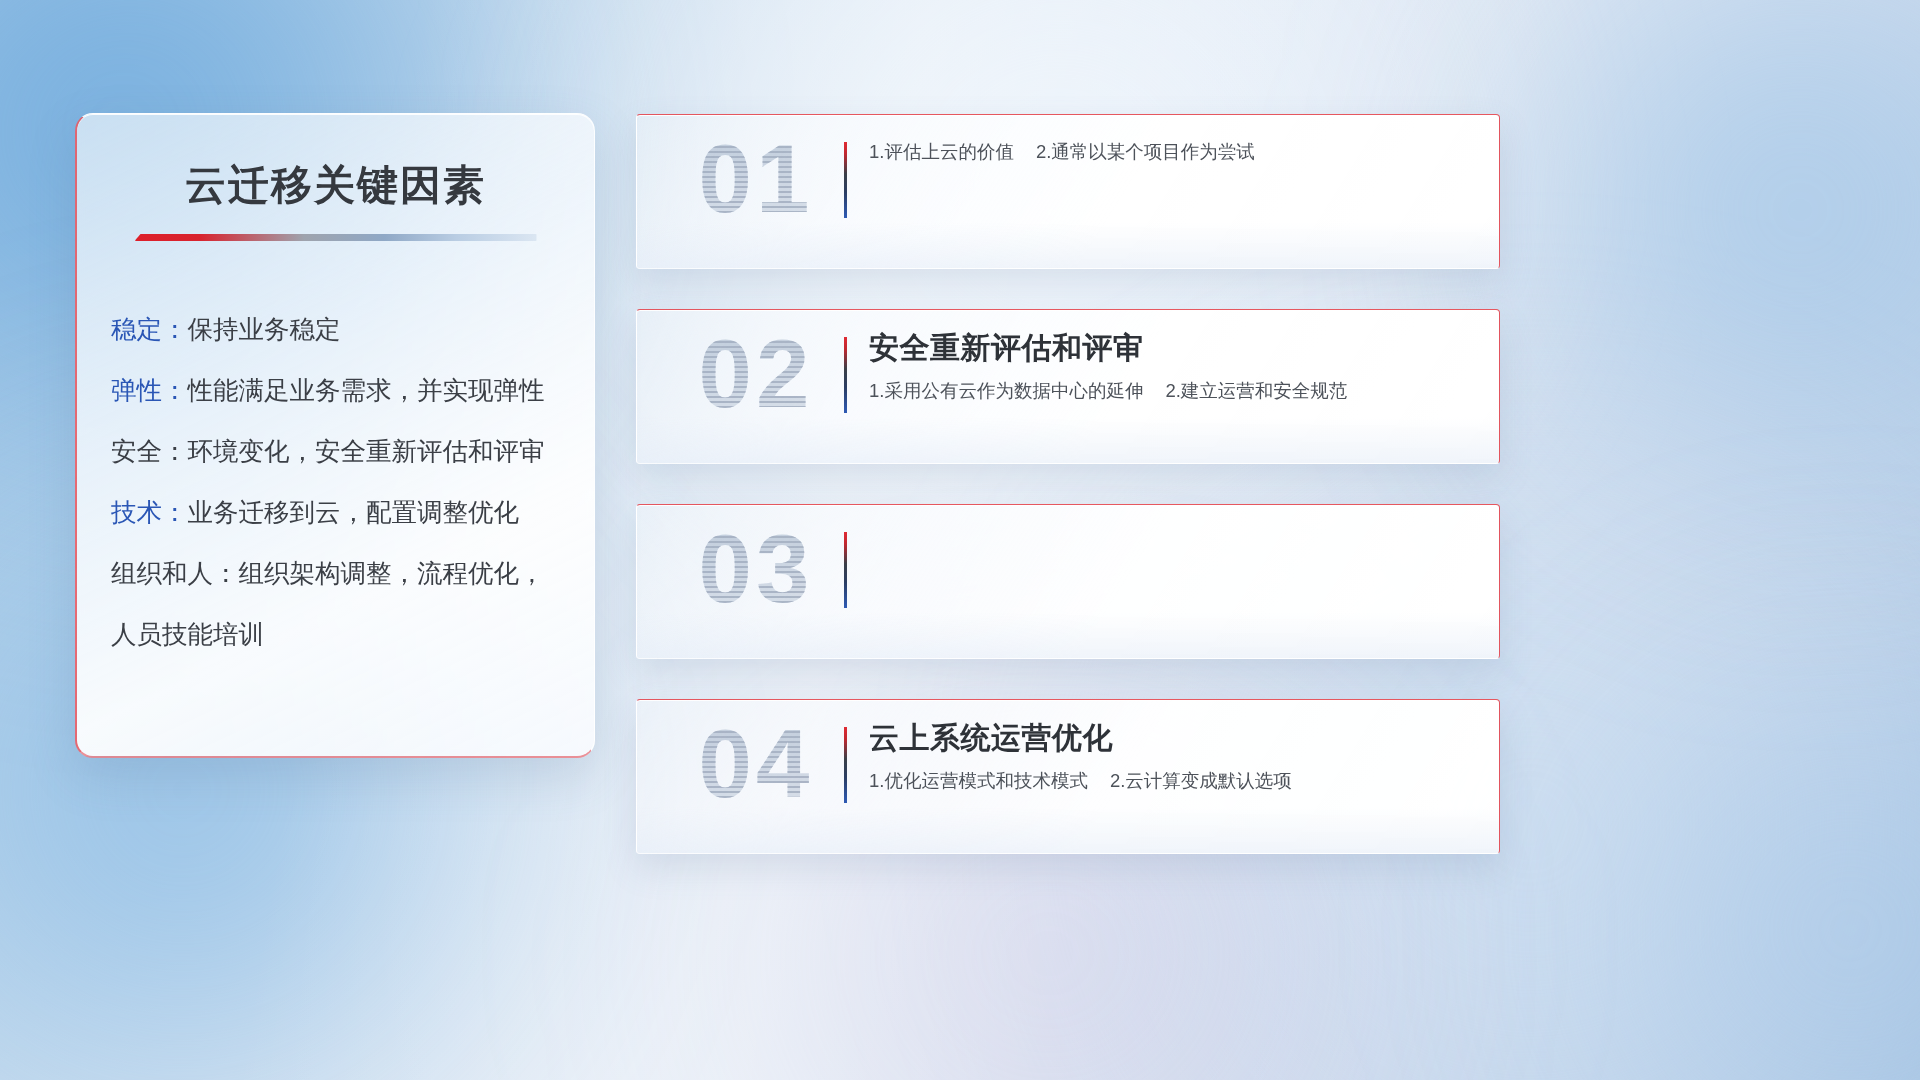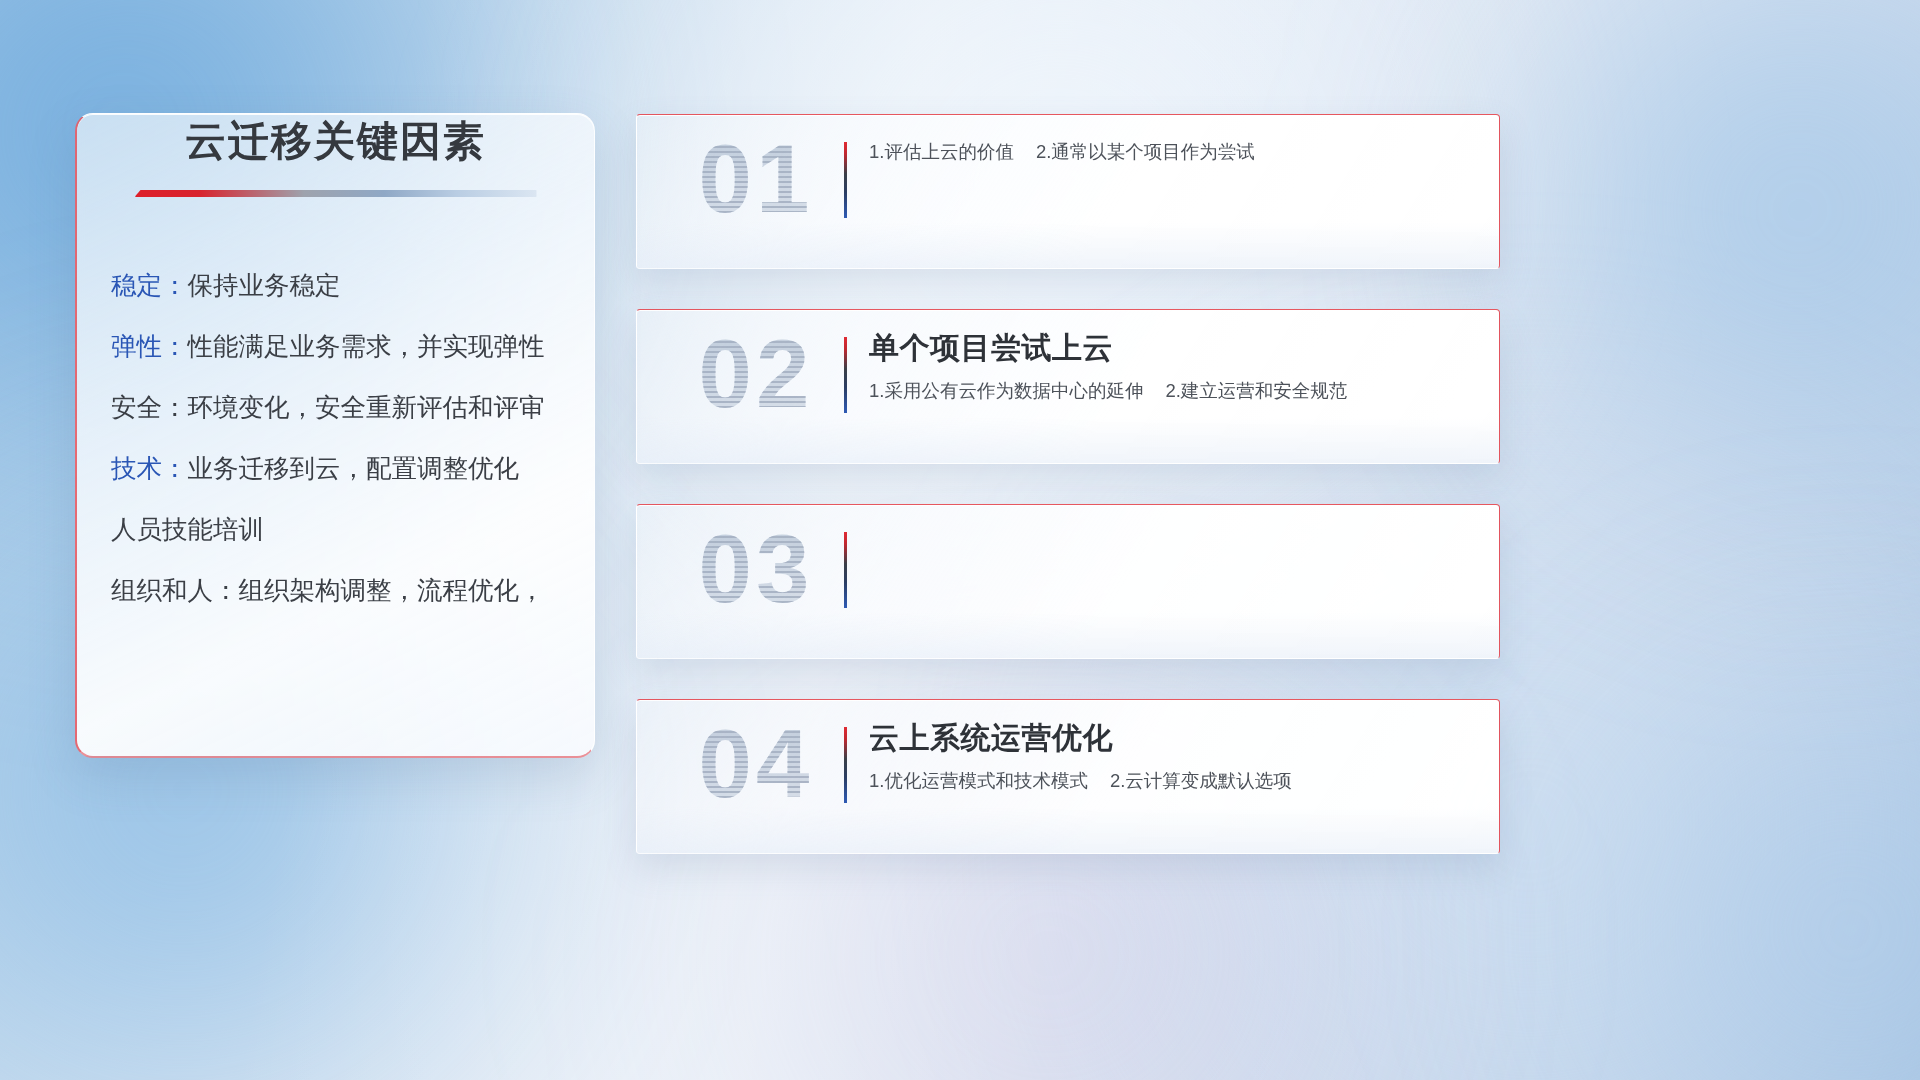--- a/index.html
+++ b/index.html
@@ -46,20 +46,21 @@
     border-radius:18px;
     background:linear-gradient(155deg, rgba(255,255,255,.58) 0%, rgba(246,250,254,.80) 35%, rgba(255,255,255,.92) 70%, rgba(250,252,255,.86) 100%);
     border:1px solid rgba(255,255,255,.85);
     border-left:2px solid rgba(226,58,68,.75);
     border-bottom:2px solid rgba(226,58,68,.55);
     box-shadow:0 18px 48px rgba(80,110,150,.18), inset 0 1px 0 rgba(255,255,255,.9);
     backdrop-filter:blur(4px);
     overflow:hidden;
   }
   #panel-title{
+    margin-top:44px;
     text-align:center;
     font-size:41px; font-weight:bold; letter-spacing:2px;
     color:#35393f;
   }
   #panel-rule{
     margin:21px auto 0 auto; width:402px; height:7px;
     background:linear-gradient(90deg,#dd1f2a 0%, #d8232e 16%, #9ea3ad 42%, #8fa8c6 62%, #b9cde3 80%, #dbe6f2 100%);
     clip-path:polygon(6px 0,100% 0,100% 100%,0 100%);
     border-radius:1px;
   }
@@ -136,38 +137,38 @@
 <div id="stage">
 
   <section id="left-panel">
     <h1 id="panel-title">云迁移关键因素</h1>
     <div id="panel-rule"></div>
     <div id="factor-list">
         <div class="factor-row"><span class="factor-key">稳定：</span><span class="factor-text">保持业务稳定</span></div>
         <div class="factor-row"><span class="factor-key">弹性：</span><span class="factor-text">性能满足业务需求，并实现弹性</span></div>
         <div class="factor-row"><span class="factor-key plain">安全：</span><span class="factor-text">环境变化，安全重新评估和评审</span></div>
         <div class="factor-row"><span class="factor-key">技术：</span><span class="factor-text">业务迁移到云，配置调整优化</span></div>
+        <div class="factor-row"><span class="factor-key plain">组织和人：</span><span class="factor-text">组织架构调整，流程优化，</span></div>
         <div class="factor-row"><span class="factor-text">人员技能培训</span></div>
-        <div class="factor-row"><span class="factor-key plain">组织和人：</span><span class="factor-text">组织架构调整，流程优化，</span></div>
       </div>
   </section>
 
   <section id="cards">
       <article class="stage-card">
         <div class="card-num">01</div>
         <div class="card-divider"></div>
         <div class="card-body">
           <div class="card-sub"><span>1.评估上云的价值</span><span class="gap"></span><span>2.通常以某个项目作为尝试</span></div>
         </div>
       </article>
       <article class="stage-card">
         <div class="card-num">02</div>
         <div class="card-divider"></div>
         <div class="card-body">
-          <div class="card-title">单个项目尝试上云</div>
+          <div class="card-title">安全重新评估和评审</div>
           <div class="card-sub"><span>1.采用公有云作为数据中心的延伸</span><span class="gap"></span><span>2.建立运营和安全规范</span></div>
         </div>
       </article>
       <article class="stage-card">
         <div class="card-num">03</div>
         <div class="card-divider"></div>
       </article>
       <article class="stage-card">
         <div class="card-num">04</div>
         <div class="card-divider"></div>

